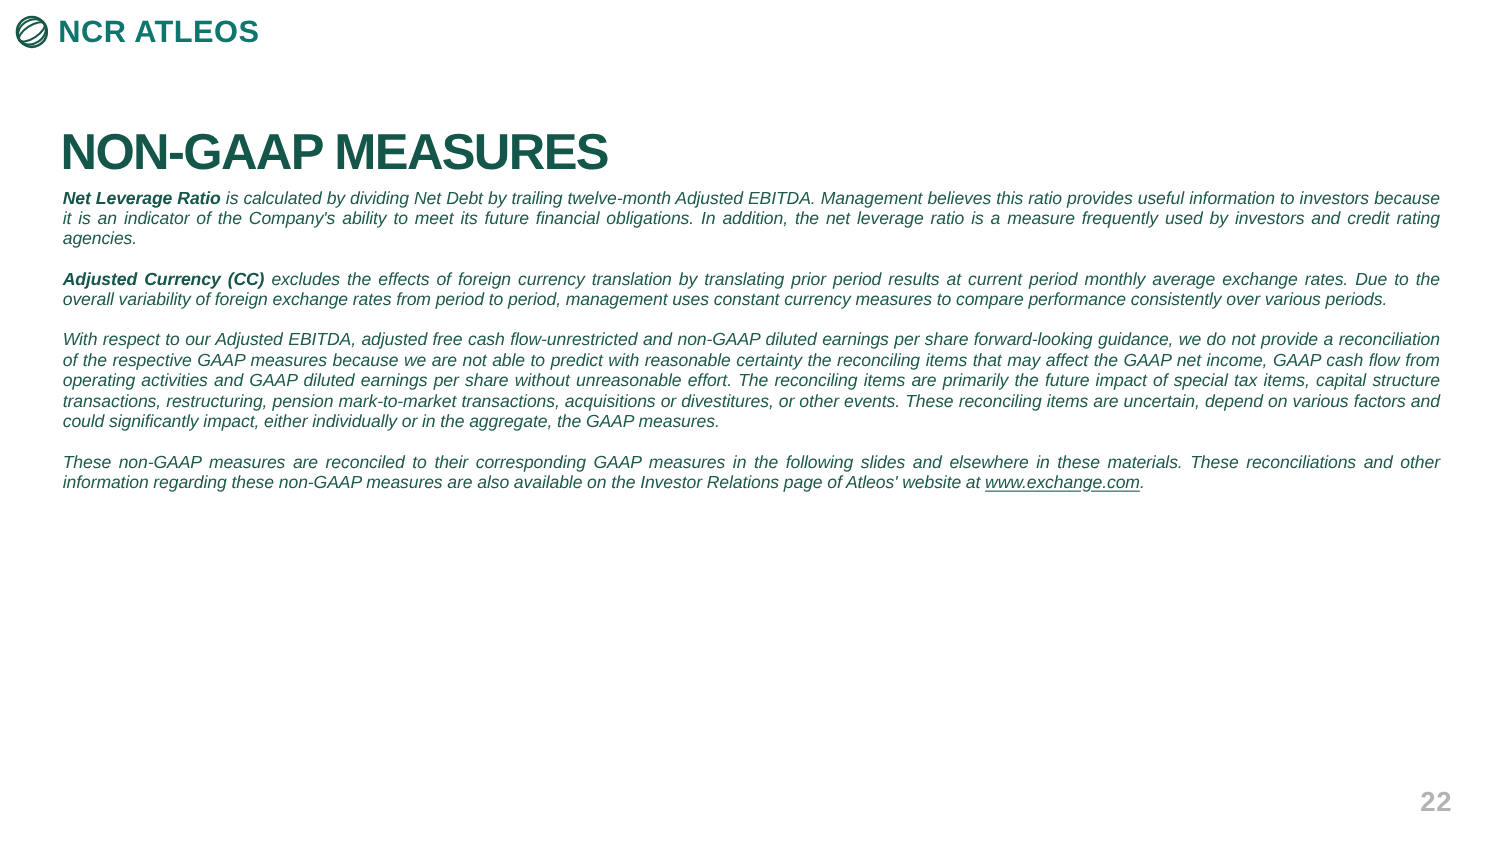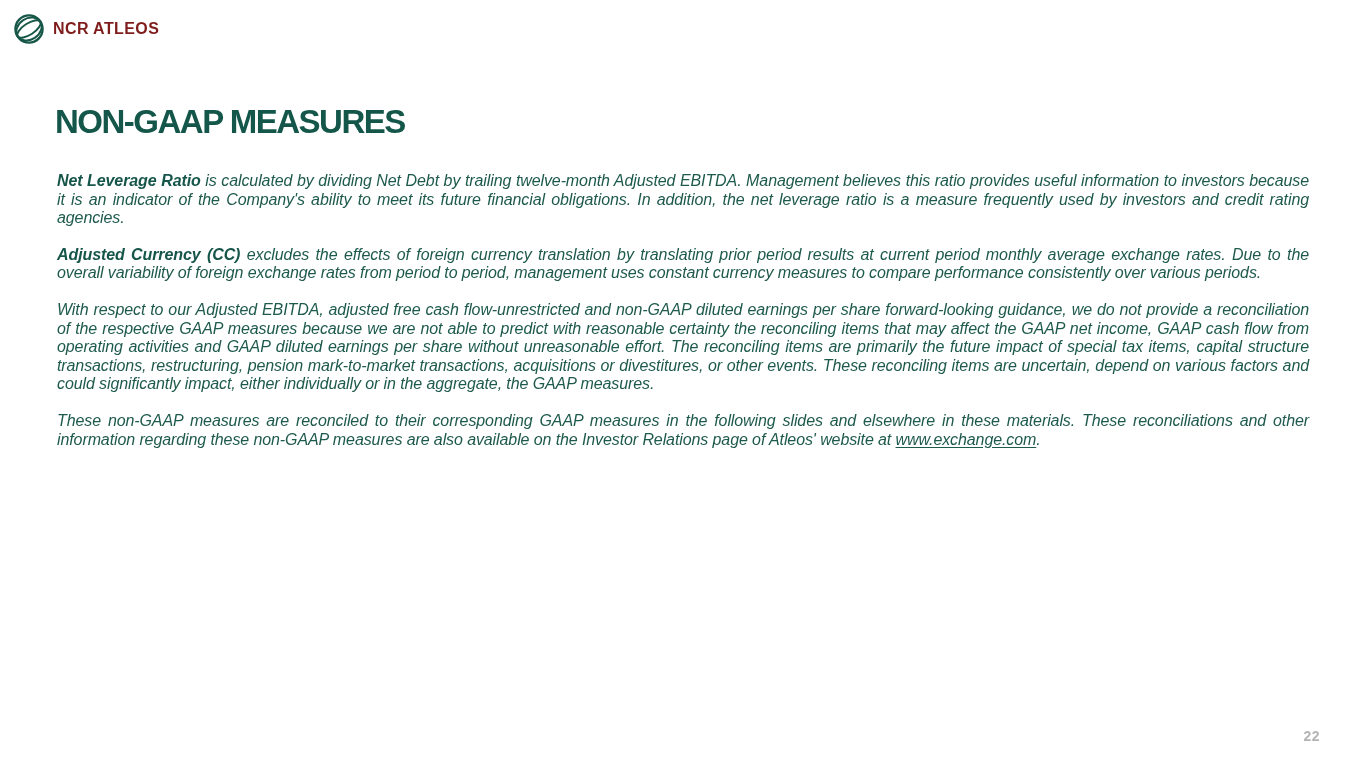--- a/index.html
+++ b/index.html
@@ -25,32 +25,32 @@
     gap: 8px;
     color: #175748;
   }
   .logo-icon {
     width: 32px;
     height: 32px;
     display: block;
   }
   .logo-text {
     font-weight: bold;
-    font-size: 16px;
+    font-size: 28px;
     letter-spacing: 0.4px;
-    color: #7f1d1d;
+    color: #0f766e;
     white-space: nowrap;
   }
 
   
   .slide-title {
     position: absolute;
     left: 55px;
     top: 82px;
-    font-size: 33px;
+    font-size: 46px;
     line-height: 1.12;
     font-weight: bold;
     letter-spacing: -1.5px;
     color: #14574a;
     white-space: nowrap;
   }
 
   
   .content {
     position: absolute;
@@ -76,21 +76,21 @@
     text-decoration: underline;
     text-underline-offset: 2px;
     cursor: pointer;
   }
 
   
   .page-number {
     position: absolute;
     right: 45px;
     bottom: 24px;
-    font-size: 14px;
+    font-size: 25px;
     font-weight: bold;
     color: #b2b4b3;
     letter-spacing: 0.5px;
   }
 </style>
 </head>
 <body>
 
 <header class="logo">
   <svg class="logo-icon" viewBox="0 0 32 32" fill="none" xmlns="http://www.w3.org/2000/svg">

